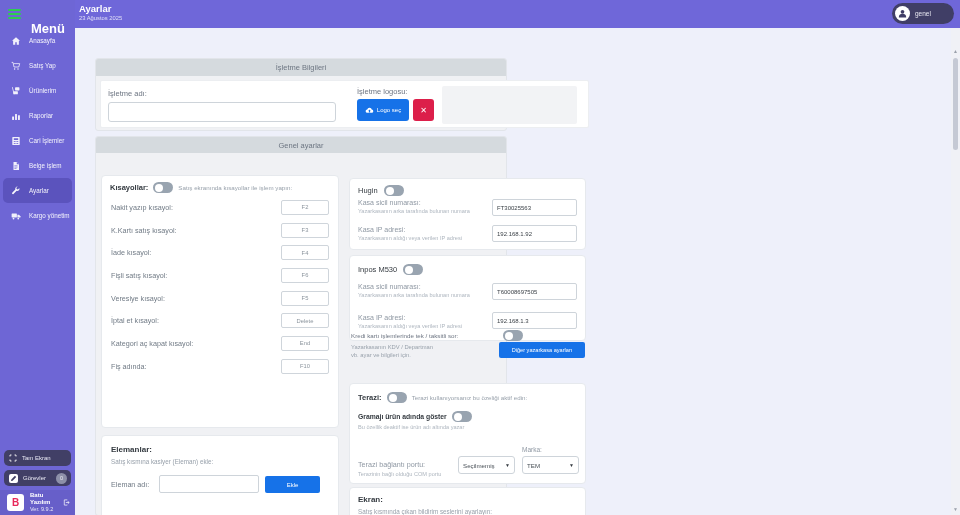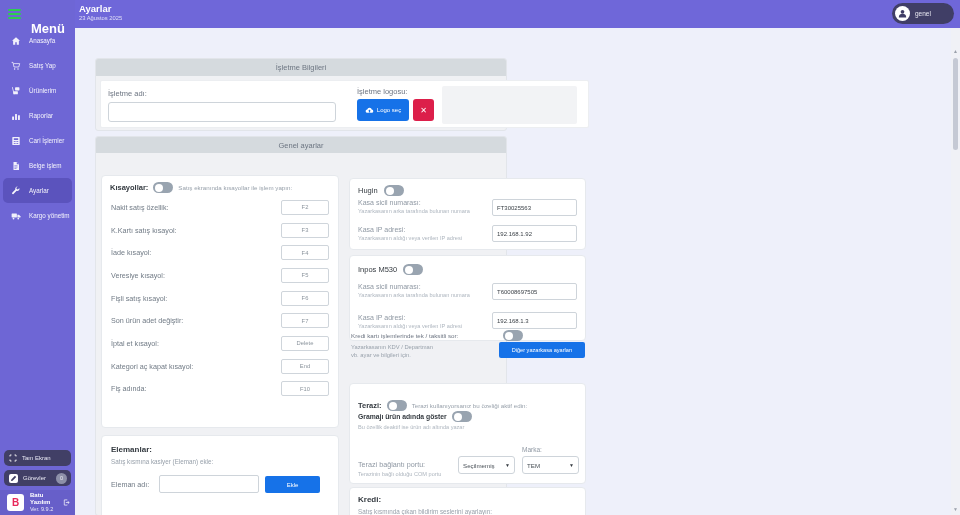--- a/index.html
+++ b/index.html
@@ -97,21 +97,21 @@
   .box-hugin { top:25px; height:72px; }
   .box-inpos { top:102px; height:86px; }
 
   .credit-block { position:absolute; left:253px; top:192px; width:237px; height:38px; }
   .credit-label { position:absolute; left:2px; top:3px; font-size:6.2px; color:#6d7582; }
   .credit-cap1 { position:absolute; left:2px; top:15px; font-size:5.8px; color:#98a1ab; }
   .credit-cap2 { position:absolute; left:2px; top:23px; font-size:5.8px; color:#98a1ab; }
   .btn-other { position:absolute; left:150px; top:13px; width:86px; height:16px; font-size:5.6px; border-radius:2px; }
 
   .box-terazi { top:230px; height:101px; }
-  .tz-row1 { position:absolute; left:8px; top:16px; display:flex; align-items:center; gap:5px; }
+  .tz-row1 { position:absolute; left:8px; top:8px; display:flex; align-items:center; gap:5px; }
   .tz-title { font-size:7.5px; font-weight:bold; color:#343a40; }
   .tz-cap { font-size:6.2px; color:#98a1ab; }
   .tz-row2 { position:absolute; left:8px; top:27px; display:flex; align-items:center; gap:5px; }
   .tz-gram { font-size:6.8px; font-weight:bold; color:#343a40; }
   .tz-gram-cap { position:absolute; left:8px; top:40px; font-size:5.6px; color:#aeb6bf; }
   .tz-marka { position:absolute; left:172px; top:62px; font-size:6.5px; color:#8f98a3; }
   .tz-port-label { position:absolute; left:8px; top:76px; font-size:7.2px; color:#8f98a3; }
   .tz-port-cap { position:absolute; left:8px; top:87px; font-size:5.6px; color:#aeb6bf; }
   .sel { position:absolute; top:72px; width:57px; height:18px; border:1px solid #ced4da; border-radius:3px; background:#fff; display:flex; align-items:center; justify-content:space-between; padding:0 4px; font-size:6.2px; color:#495057; cursor:pointer; }
   .sel .chev { font-size:5px; color:#343a40; }
@@ -296,42 +296,38 @@
       <div class="card-header">Genel ayarlar</div>
 
       <div class="white-box box-shortcuts">
         <div class="sc-head">
           <span class="sc-title">Kısayollar:</span>
           <span class="toggle" id="tg-shortcuts"></span>
           <span class="sc-cap">Satış ekranında kısayollar ile işlem yapın:</span>
         </div>
         <div id="shortcut-rows">
             <div class="sc-row">
-    <span class="sc-label">Nakit satış özellik:</span>
+    <span class="sc-label">Nakit yazıp kısayol:</span>
     <span class="sc-key">F2</span>
   </div>
             <div class="sc-row">
     <span class="sc-label">K.Kartı satış kısayol:</span>
     <span class="sc-key">F3</span>
   </div>
             <div class="sc-row">
     <span class="sc-label">İade kısayol:</span>
     <span class="sc-key">F4</span>
   </div>
             <div class="sc-row">
+    <span class="sc-label">Fişli satış kısayol:</span>
+    <span class="sc-key">F6</span>
+  </div>
+            <div class="sc-row">
     <span class="sc-label">Veresiye kısayol:</span>
     <span class="sc-key">F5</span>
-  </div>
-            <div class="sc-row">
-    <span class="sc-label">Fişli satış kısayol:</span>
-    <span class="sc-key">F6</span>
-  </div>
-            <div class="sc-row">
-    <span class="sc-label">Son ürün adet değiştir:</span>
-    <span class="sc-key">F7</span>
   </div>
             <div class="sc-row">
     <span class="sc-label">İptal et kısayol:</span>
     <span class="sc-key">Delete</span>
   </div>
             <div class="sc-row">
     <span class="sc-label">Kategori aç kapat kısayol:</span>
     <span class="sc-key">End</span>
   </div>
             <div class="sc-row">
@@ -409,21 +405,21 @@
           <span>Seçilmemiş</span>
             <span class="chev">▼</span>
         </div>
         <div class="sel sel-marka">
           <span>TEM</span>
             <span class="chev">▼</span>
         </div>
       </div>
 
       <div class="white-box rc box-sounds">
-        <div class="sd-title">Kredi:</div>
+        <div class="sd-title">Ekran:</div>
         <div class="sd-cap">Satış kısmında çıkan bildirim seslerini ayarlayın:</div>
         <div class="sd-row-label">Satış yapıldı sesi:</div>
         <span class="toggle sd-toggle on" id="tg-sound"></span>
       </div>
     </div>
 
     <div class="scrollbar">
       <div class="sb-arrow" style="top:20px;">▲</div>
       <div class="sb-thumb"></div>
       <div class="sb-arrow" style="bottom:3px;">▼</div>

